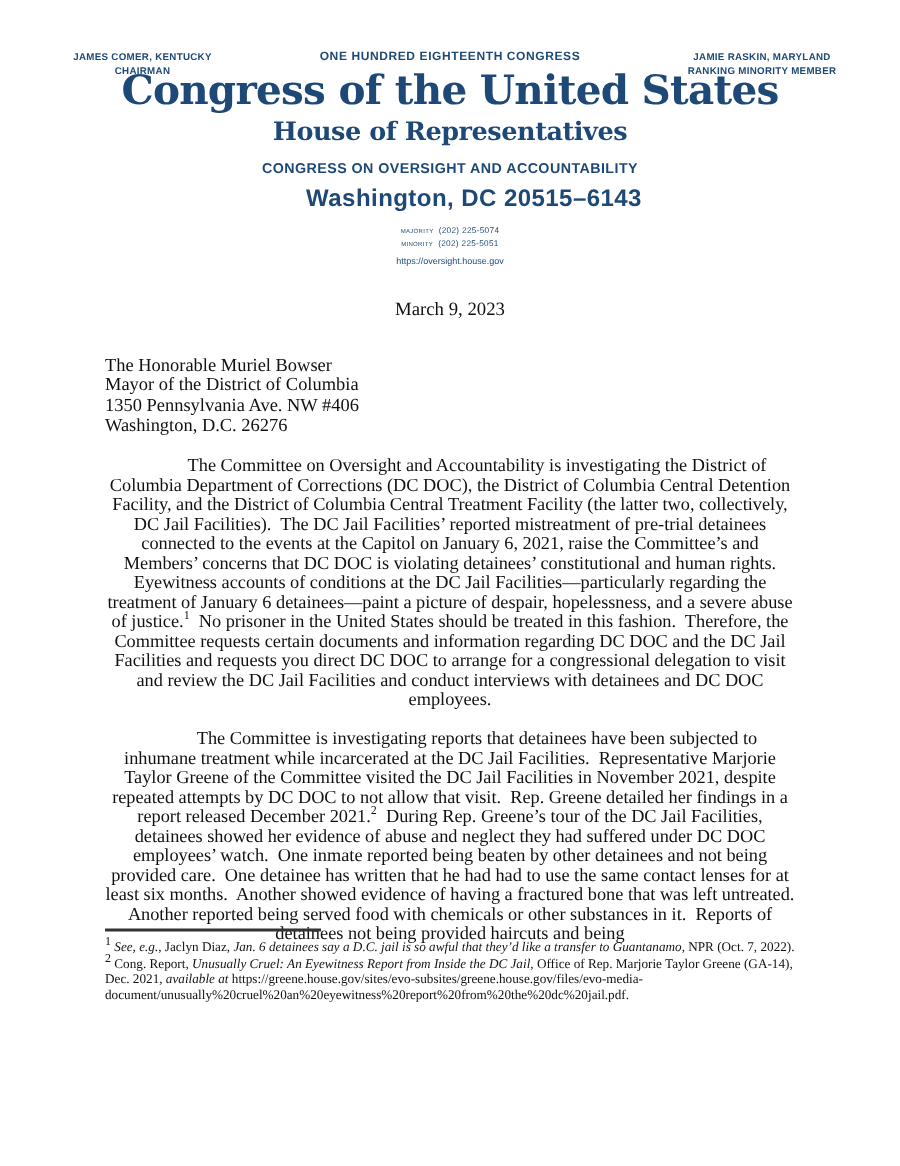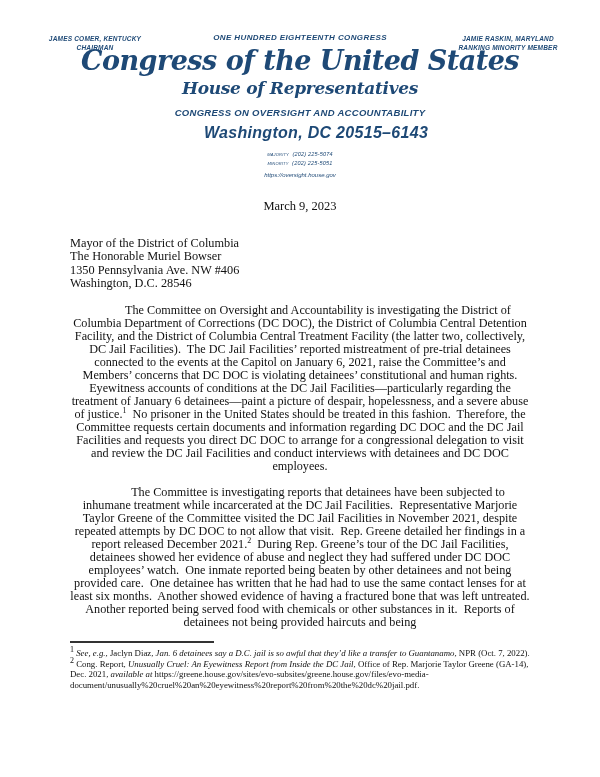--- a/index.html
+++ b/index.html
@@ -7,21 +7,21 @@
   .page {
     position:relative;
     width:600px; height:777px;
     margin:0 auto;
     background:#ffffff;
     font-family:"Liberation Serif", serif;
     color:#111;
     overflow:hidden;
   }
   
-  .letterhead { position:relative; padding-top:33px; text-align:center; color:#1e4976;font-style:italic; }
+  .letterhead { position:relative; padding-top:33px; text-align:center; color:#1e4976; }
   .officer {
     position:absolute; top:34px;
     font-family:"Liberation Sans", sans-serif;
     font-size:6.5px; line-height:1.45; letter-spacing:.2px;
     text-align:center; color:#1e4976; font-weight:bold;
   }
   .officer.left  { left:30px;  width:130px; }
   .officer.right { right:22px; width:140px; }
   .congress-line {
     font-family:"Liberation Sans", sans-serif;
@@ -66,21 +66,21 @@
   .recipient { margin-top:23px; font-size:12.3px; line-height:13.5px; }
   .salutation { margin-top:26px; font-size:12.3px; }
   p.body-par {
     margin-top:13px;
     font-size:12.2px; line-height:13px;
     text-indent:36px; text-align:center;
     white-space:pre-wrap;
   }
   p.body-par sup, .footnote sup { font-size:8px; line-height:0; }
   
-  .footnotes { position:absolute; left:70px; right:68px; top:641px; }
+  .footnotes { position:absolute; left:70px; right:68px; top:619px; }
   .fn-rule { width:144px; height:2px; background:#333; margin-bottom:5px; }
   .footnote {
     font-size:8.8px; line-height:1.22;
     overflow-wrap:anywhere;
   }
   .footnote i { font-style:italic; }
 </style>
 </head>
 <body>
 
@@ -106,24 +106,24 @@
       <div><span class="lbl">Majority</span>&nbsp;&nbsp;<span>(202) 225-5074</span></div>
       <div><span class="lbl">Minority</span>&nbsp;&nbsp;<span>(202) 225-5051</span></div>
     </div>
     <div class="website">https://oversight.house.gov</div>
   </div>
 
   <div class="dateline">March 9, 2023</div>
 
   <div class="body-area">
     <div class="recipient">
+      <div>The Honorable Muriel Bowser</div>
       <div>Mayor of the District of Columbia</div>
-      <div>The Honorable Muriel Bowser</div>
       <div>1350 Pennsylvania Ave. NW #406</div>
-      <div>Washington, D.C. 28546</div>
+      <div>Washington, D.C. 26276</div>
     </div>
 
 
     <p class="body-par"><span>The Committee on Oversight and Accountability is investigating the District of Columbia Department of Corrections (DC DOC), the District of Columbia Central Detention Facility, and the District of Columbia Central Treatment Facility (the latter two, collectively, DC Jail Facilities).  The DC Jail Facilities’ reported mistreatment of pre-trial detainees connected to the events at the Capitol on January 6, 2021, raise the Committee’s and Members’ concerns that DC DOC is violating detainees’ constitutional and human rights.  Eyewitness accounts of conditions at the DC Jail Facilities—particularly regarding the treatment of January 6 detainees—paint a picture of despair, hopelessness, and a severe abuse of justice.</span><sup>1</sup><span>  No prisoner in the United States should be treated in this fashion.  Therefore, the Committee requests certain documents and information regarding DC DOC and the DC Jail Facilities and requests you direct DC DOC to arrange for a congressional delegation to visit and review the DC Jail Facilities and conduct interviews with detainees and DC DOC employees.</span></p>
     <p class="body-par"><span>The Committee is investigating reports that detainees have been subjected to inhumane treatment while incarcerated at the DC Jail Facilities.  Representative Marjorie Taylor Greene of the Committee visited the DC Jail Facilities in November 2021, despite repeated attempts by DC DOC to not allow that visit.  Rep. Greene detailed her findings in a report released December 2021.</span><sup>2</sup><span>  During Rep. Greene’s tour of the DC Jail Facilities, detainees showed her evidence of abuse and neglect they had suffered under DC DOC employees’ watch.  One inmate reported being beaten by other detainees and not being provided care.  One detainee has written that he had had to use the same contact lenses for at least six months.  Another showed evidence of having a fractured bone that was left untreated.  Another reported being served food with chemicals or other substances in it.  Reports of detainees not being provided haircuts and being</span></p>
   </div>
 
   <div class="footnotes">
     <div class="fn-rule"></div>
     <div class="footnote"><sup>1</sup><span><span> </span><i>See, e.g.</i><span>, Jaclyn Diaz, </span><i>Jan. 6 detainees say a D.C. jail is so awful that they’d like a transfer to Guantanamo</i><span>, NPR (Oct. 7, 2022).</span></span></div>

